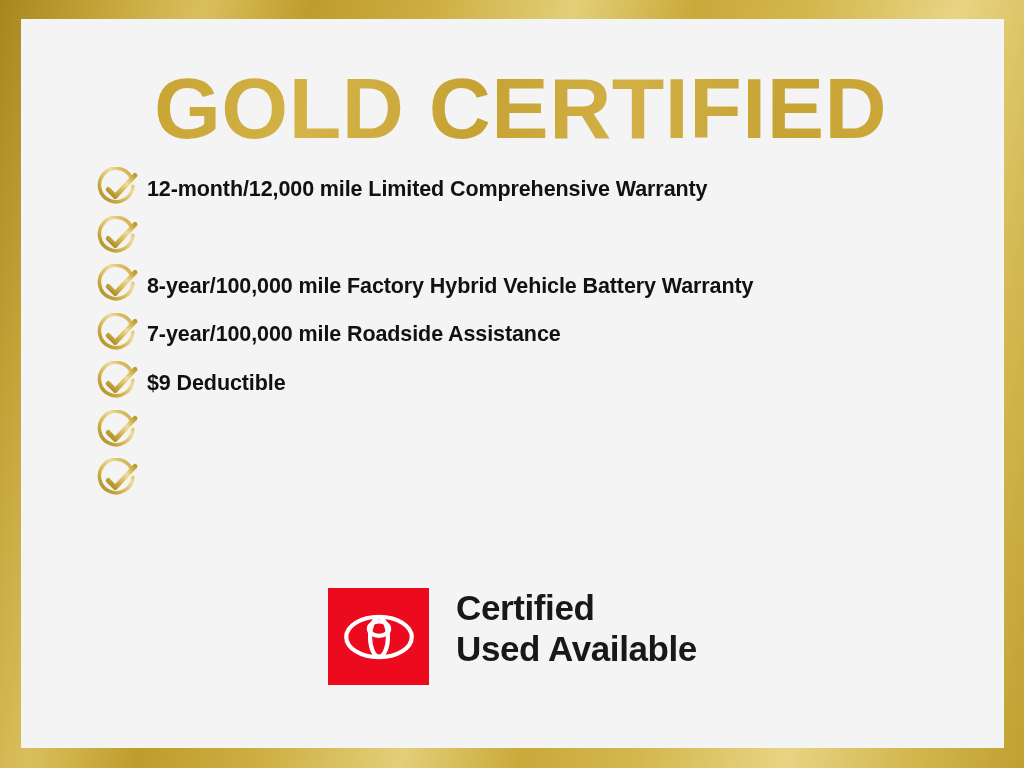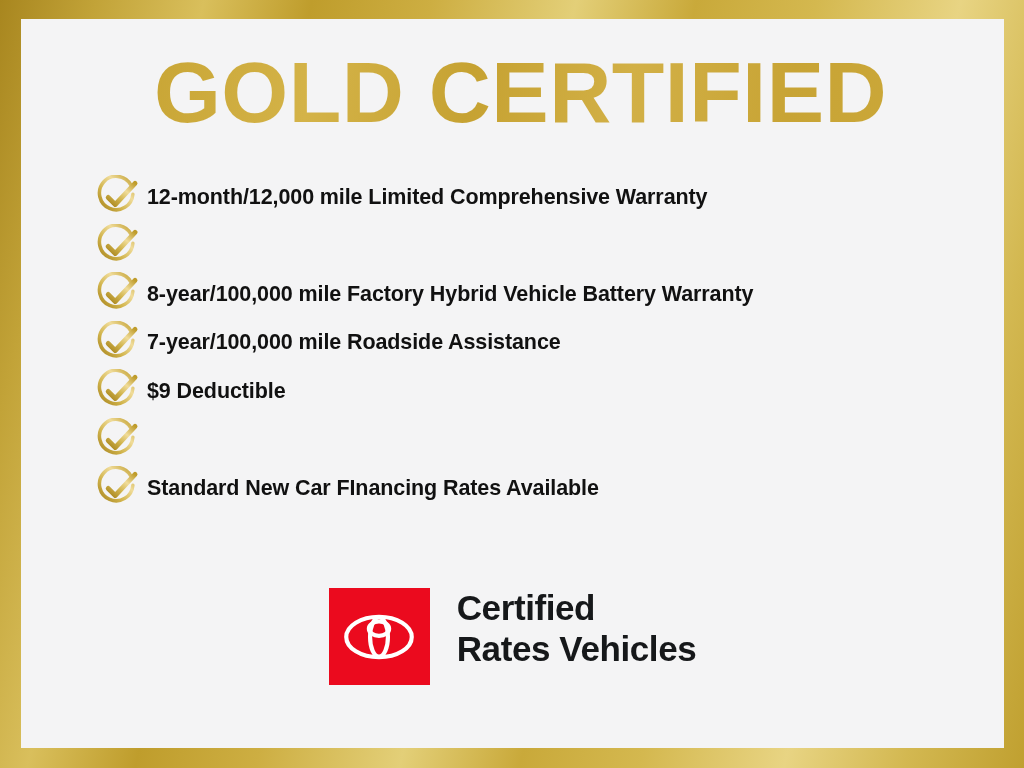--- a/index.html
+++ b/index.html
@@ -42,21 +42,21 @@
     top: 19px;
     width: 983px;
     height: 729px;
     background: #f4f4f5;
     box-sizing: border-box;
     overflow: hidden;
   }
 
   
   #headline {
-    margin: 0;
+    margin: 16px;
     padding: 30px 0 0 16px;
     text-align: center;
     font-family: "Liberation Sans", sans-serif;
     font-weight: 700;
     font-size: 86px;
     line-height: 1;
     letter-spacing: 0.5px;
     color: #c7a437;
     background-image: linear-gradient(100deg,
         #d9bb50 0%,
@@ -72,21 +72,21 @@
     white-space: nowrap;
   }
 
   
   #features {
     list-style: none;
     margin: 0;
     padding: 0;
     position: absolute;
     left: 74px;
-    top: 154px;
+    top: 146px;
     width: 900px;
   }
   .feature {
     display: flex;
     align-items: center;
     height: 48.5px;
   }
   .check-wrap {
     width: 52px;
     flex: 0 0 52px;
@@ -236,36 +236,35 @@
       </li>
 
 
       <li class="feature">
         <span class="check-wrap">
           <svg class="check-icon" viewBox="0 0 100 100" aria-hidden="true">
             <path d="M81 22 A38 38 0 1 0 86 44" fill="none" stroke="url(#g0)" stroke-width="8" stroke-linecap="round"></path>
             <path d="M30 51 L46 67 L91 19" fill="none" stroke="url(#g0)" stroke-width="11" stroke-linecap="round" stroke-linejoin="round"></path>
           </svg>
         </span>
-        <span class="feature-text">Standard New Car FInancing Rates Available</span>
       </li>
 
     </ul>
 
     <div id="lockup">
       <div id="toyota-mark">
         <svg width="72" height="56" viewBox="0 0 120 94" aria-hidden="true">
           <g fill="none" stroke="#ffffff" stroke-width="7">
             <ellipse cx="60" cy="47" rx="55" ry="34"></ellipse>
             <ellipse cx="60" cy="33" rx="17" ry="12"></ellipse>
             <ellipse cx="60" cy="47" rx="15" ry="33"></ellipse>
           </g>
         </svg>
       </div>
       <div id="lockup-text">
         <span class="l1">Certified</span>
-        <span class="l2">Rates Vehicles</span>
+        <span class="l2">Used Available</span>
       </div>
     </div>
 
 
   </div>
 </div>
 
 </body></html>

